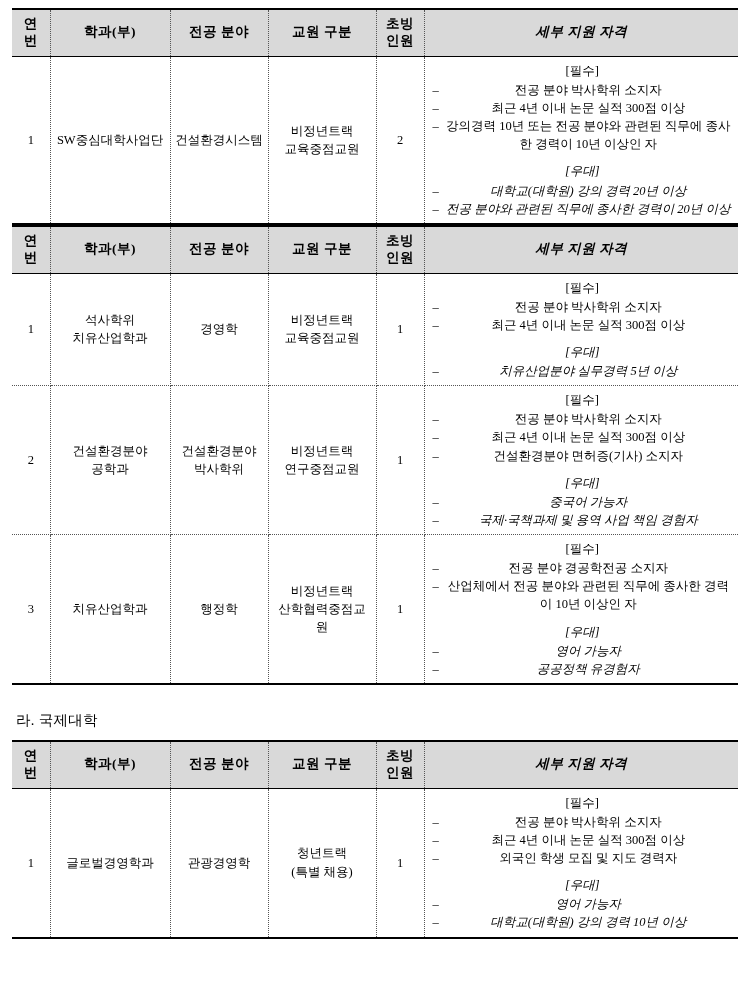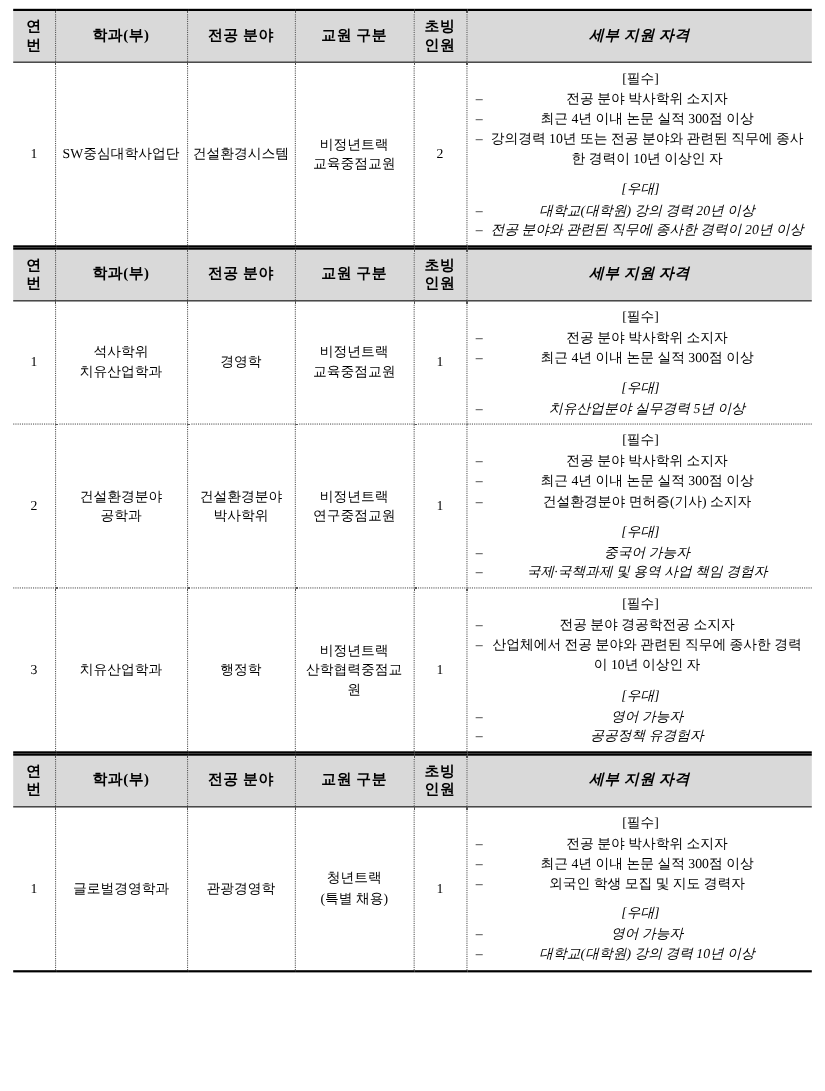--- a/index.html
+++ b/index.html
@@ -304,20 +304,21 @@
               <li>
                   <span class="cont">공공정책 유경험자</span>
                 </li>
             </ul>
           </div>
         </td>
       </tr>
     </tbody>
   </table>
 
+  <div class="sec-head">라. 국제대학</div>
 
   <table class="rec">
     <colgroup>
       <col class="col-no">
         <col class="col-dept">
         <col class="col-major">
       <col class="col-type">
         <col class="col-count">
         <col class="col-qual">
     </colgroup>

